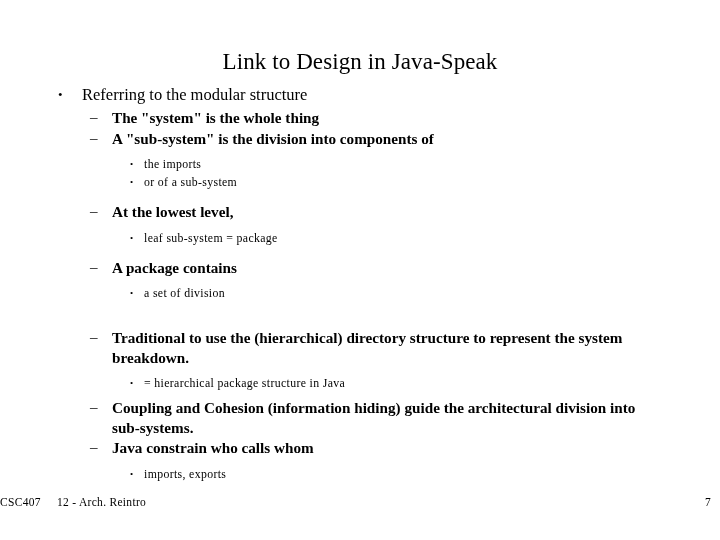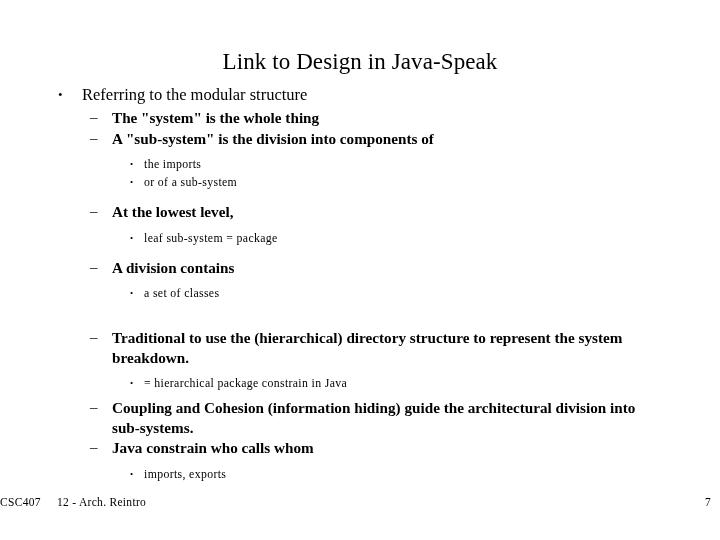--- a/index.html
+++ b/index.html
@@ -184,42 +184,42 @@
 
     <div class="bullet-row lvl3">
       <span class="marker">•</span>
       <span class="btext">leaf sub-system = package</span>
     </div>
 
     <div class="gap-md"></div>
 
     <div class="bullet-row lvl2">
       <span class="marker">–</span>
-      <span class="btext">A division contains</span>
-    </div>
-
-    <div class="gap-sm"></div>
-
-    <div class="bullet-row lvl3">
-      <span class="marker">•</span>
-      <span class="btext">a set of classes</span>
+      <span class="btext">A package contains</span>
+    </div>
+
+    <div class="gap-sm"></div>
+
+    <div class="bullet-row lvl3">
+      <span class="marker">•</span>
+      <span class="btext">a set of division</span>
     </div>
 
     <div class="gap-lg"></div>
 
     <div class="bullet-row lvl2">
       <span class="marker">–</span>
       <span class="btext">Traditional to use the (hierarchical) directory structure to represent the system breakdown.</span>
     </div>
 
     <div class="gap-sm"></div>
 
     <div class="bullet-row lvl3">
       <span class="marker">•</span>
-      <span class="btext">= hierarchical package constrain in Java</span>
+      <span class="btext">= hierarchical package structure in Java</span>
     </div>
 
     <div class="gap-sm"></div>
 
     <div class="bullet-row lvl2">
       <span class="marker">–</span>
       <span class="btext">Coupling and Cohesion (information hiding) guide the architectural division into sub-systems.</span>
     </div>
 
     <div class="bullet-row lvl2">

